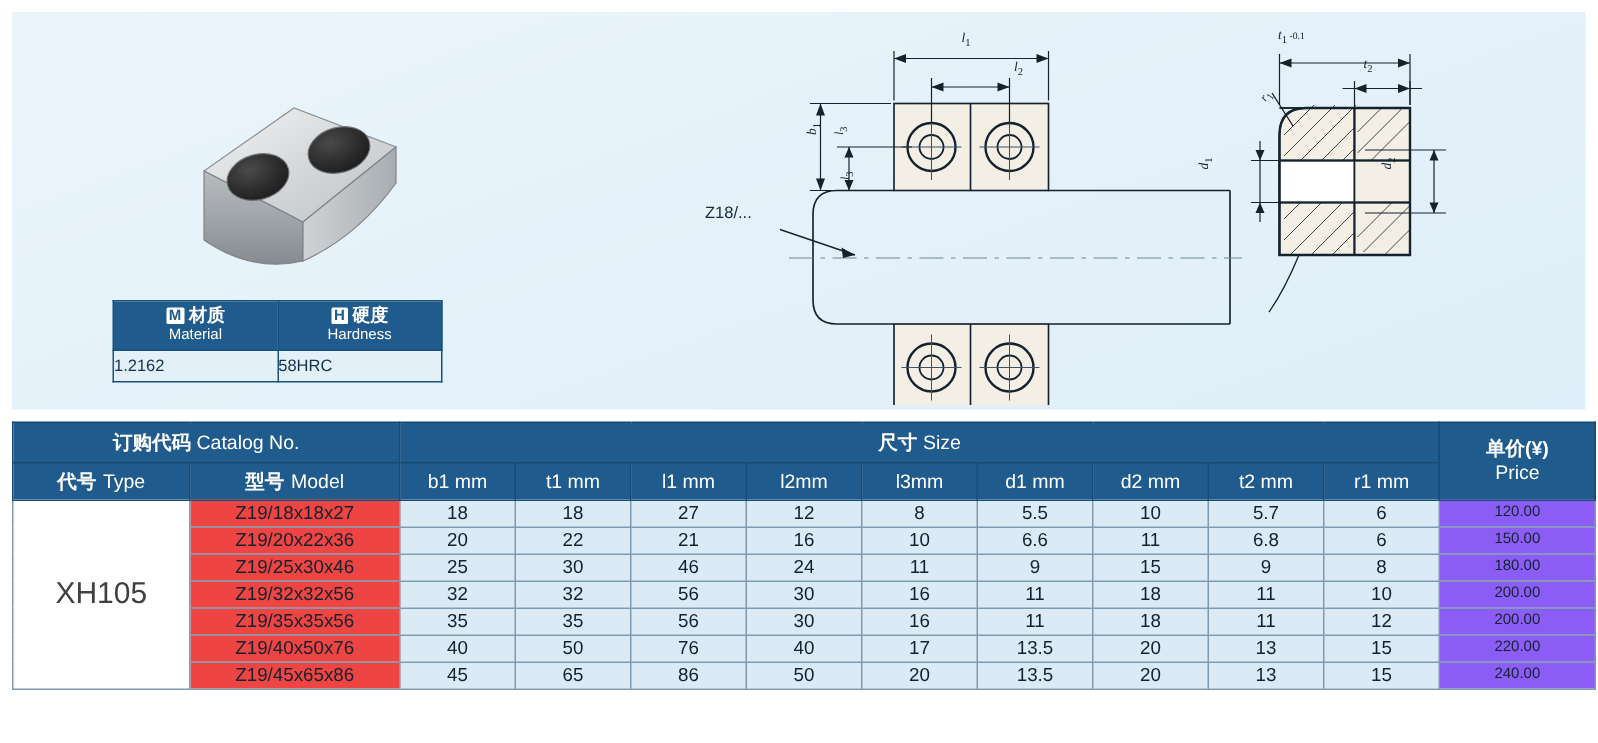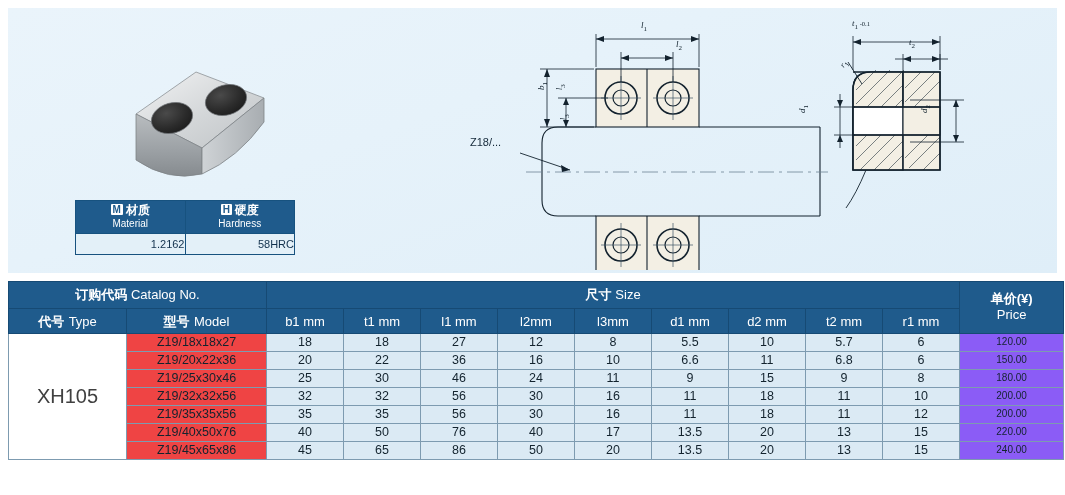--- a/index.html
+++ b/index.html
@@ -30,21 +30,21 @@
     border:1px solid #17527f;width:50%;line-height:1.15;
   }
   #mh-table th .cn{font-size:12px;font-weight:bold;display:block;}
   #mh-table th .en{font-size:10px;font-weight:normal;display:block;}
   #mh-table th .badge{
     display:inline-block;background:#ffffff;color:#1f5b8c;
     font-size:10px;font-weight:bold;line-height:11px;
     padding:0 2px;margin-right:3px;border-radius:1px;vertical-align:1px;
   }
   #mh-table td{
-    background:#e3f0f8;color:#11314d;font-size:11px;text-align:right;
+    background:#e3f0f8;color:#11314d;font-size:11px;text-align:left;
     padding:4px 0;border:1px solid #17527f;
   }
   
   #drawing{position:absolute;left:440px;top:4px;width:560px;height:258px;}
   .dimlabel{position:absolute;font-size:9px;color:#10202c;font-family:"Liberation Serif",serif;font-style:italic;}
   .dimlabel sub{font-size:7px;font-style:normal;}
   .dimlabel .tol{font-size:6.5px;font-style:normal;}
   #z18-label{
     position:absolute;left:462px;top:128px;font-size:11px;color:#15293a;
     font-family:"Liberation Sans",sans-serif;
@@ -373,21 +373,21 @@
         <td class="num-cell">5.5</td>
         <td class="num-cell">10</td>
         <td class="num-cell">5.7</td>
         <td class="num-cell">6</td>
         <td class="price-cell">120.00</td>
       </tr>
       <tr>
         <td class="model-cell">Z19/20x22x36</td>
         <td class="num-cell">20</td>
         <td class="num-cell">22</td>
-        <td class="num-cell">36</td>
+        <td class="num-cell">21</td>
         <td class="num-cell">16</td>
         <td class="num-cell">10</td>
         <td class="num-cell">6.6</td>
         <td class="num-cell">11</td>
         <td class="num-cell">6.8</td>
         <td class="num-cell">6</td>
         <td class="price-cell">150.00</td>
       </tr>
       <tr>
         <td class="model-cell">Z19/25x30x46</td>

